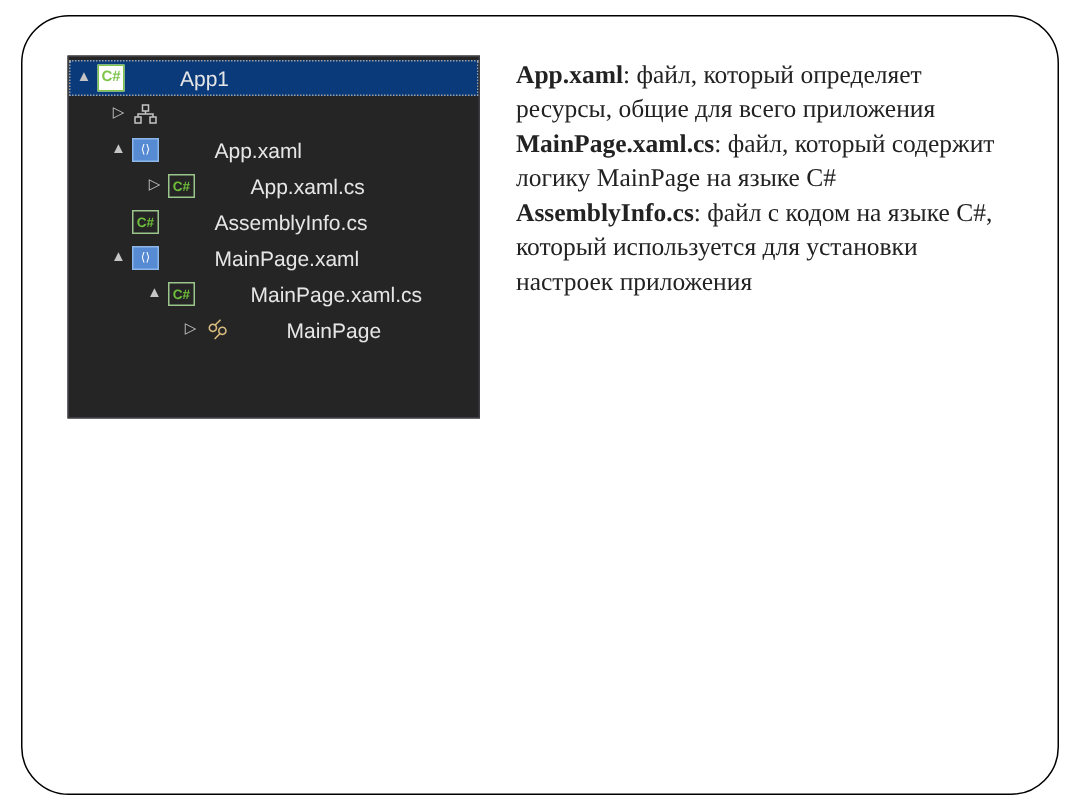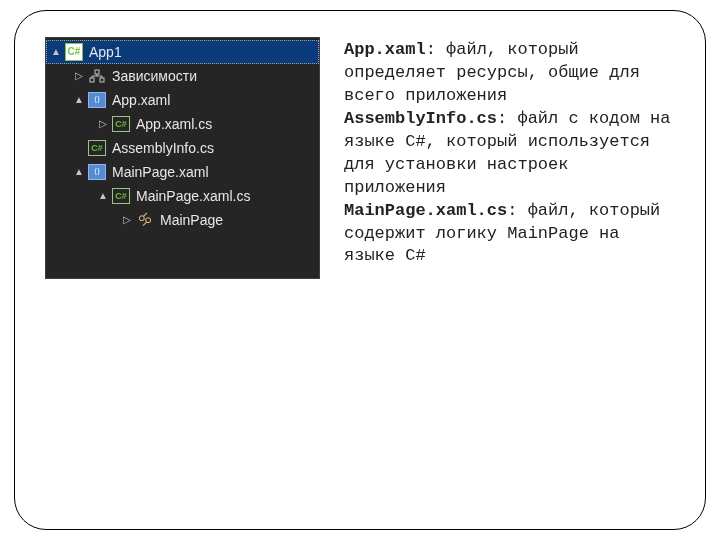--- a/index.html
+++ b/index.html
@@ -66,21 +66,21 @@
     width: 18px;
     height: 18px;
     margin-right: 6px;
     flex: 0 0 18px;
   }
   .indent { display:inline-block; }
   .indent.l0 { width: 4px; }
   .indent.l1 { width: 28px; }
   .indent.l2 { width: 52px; }
   .indent.l3 { width: 76px; }
-  .label { color: #e6e6e6; }
+  .label { color: #e6e6e6; margin-left: 31px; }
 
   
   .ic-cs {
     width: 16px; height: 14px;
     border: 1px solid #9bc68b;
     color: #6ebf3a;
     font-size: 9px; font-weight: bold;
     display:flex; align-items:center; justify-content:center;
     background: #252526;
   }
@@ -105,21 +105,21 @@
   }
   .ic-class {
     font-size: 14px;
     color: #d7ba7d;
   }
 
   
   .desc {
     flex: 1 1 auto;
     color: #222;
-    font-family: Liberation Mono, monospace;
+    font-family: Liberation Serif, serif;
     font-size: 17px;
     line-height: 1.35;
     padding-top: 2px;
   }
   .desc b { font-weight: bold; }
 </style>
 </head>
 <body>
 
 <div class="card">
@@ -139,21 +139,20 @@
       <span class="indent l1"></span>
       <span class="glyph">▷</span>
       <span class="icon ic-dep">
         <svg width="16" height="14" viewBox="0 0 16 14">
           <rect x="6" y="1" width="4" height="4" fill="none" stroke="#c5c5c5" stroke-width="1"></rect>
           <rect x="1" y="9" width="4" height="4" fill="none" stroke="#c5c5c5" stroke-width="1"></rect>
           <rect x="11" y="9" width="4" height="4" fill="none" stroke="#c5c5c5" stroke-width="1"></rect>
           <path d="M8 5 V7 M8 7 H3 V9 M8 7 H13 V9" fill="none" stroke="#c5c5c5" stroke-width="1"></path>
         </svg>
       </span>
-      <span class="label">Зависимости</span>
     </div>
 
     <div class="row">
       <span class="indent l1"></span>
       <span class="glyph">▲</span>
       <span class="icon">
           <span class="ic-xaml">⟨⟩</span>
         </span>
       <span class="label">App.xaml</span>
     </div>
@@ -203,20 +202,20 @@
       <span class="label">MainPage</span>
     </div>
 
   </div>
 
   <div class="desc">
     <div>
       <b>App.xaml</b><span>: файл, который определяет ресурсы, общие для всего приложения</span>
     </div>
     <div>
+      <b>MainPage.xaml.cs</b><span>: файл, который содержит логику MainPage на языке C#</span>
+    </div>
+    <div>
       <b>AssemblyInfo.cs</b><span>: файл с кодом на языке C#, который используется для установки настроек приложения</span>
     </div>
-    <div>
-      <b>MainPage.xaml.cs</b><span>: файл, который содержит логику MainPage на языке C#</span>
-    </div>
   </div>
 
 </div>
 
 </body></html>

